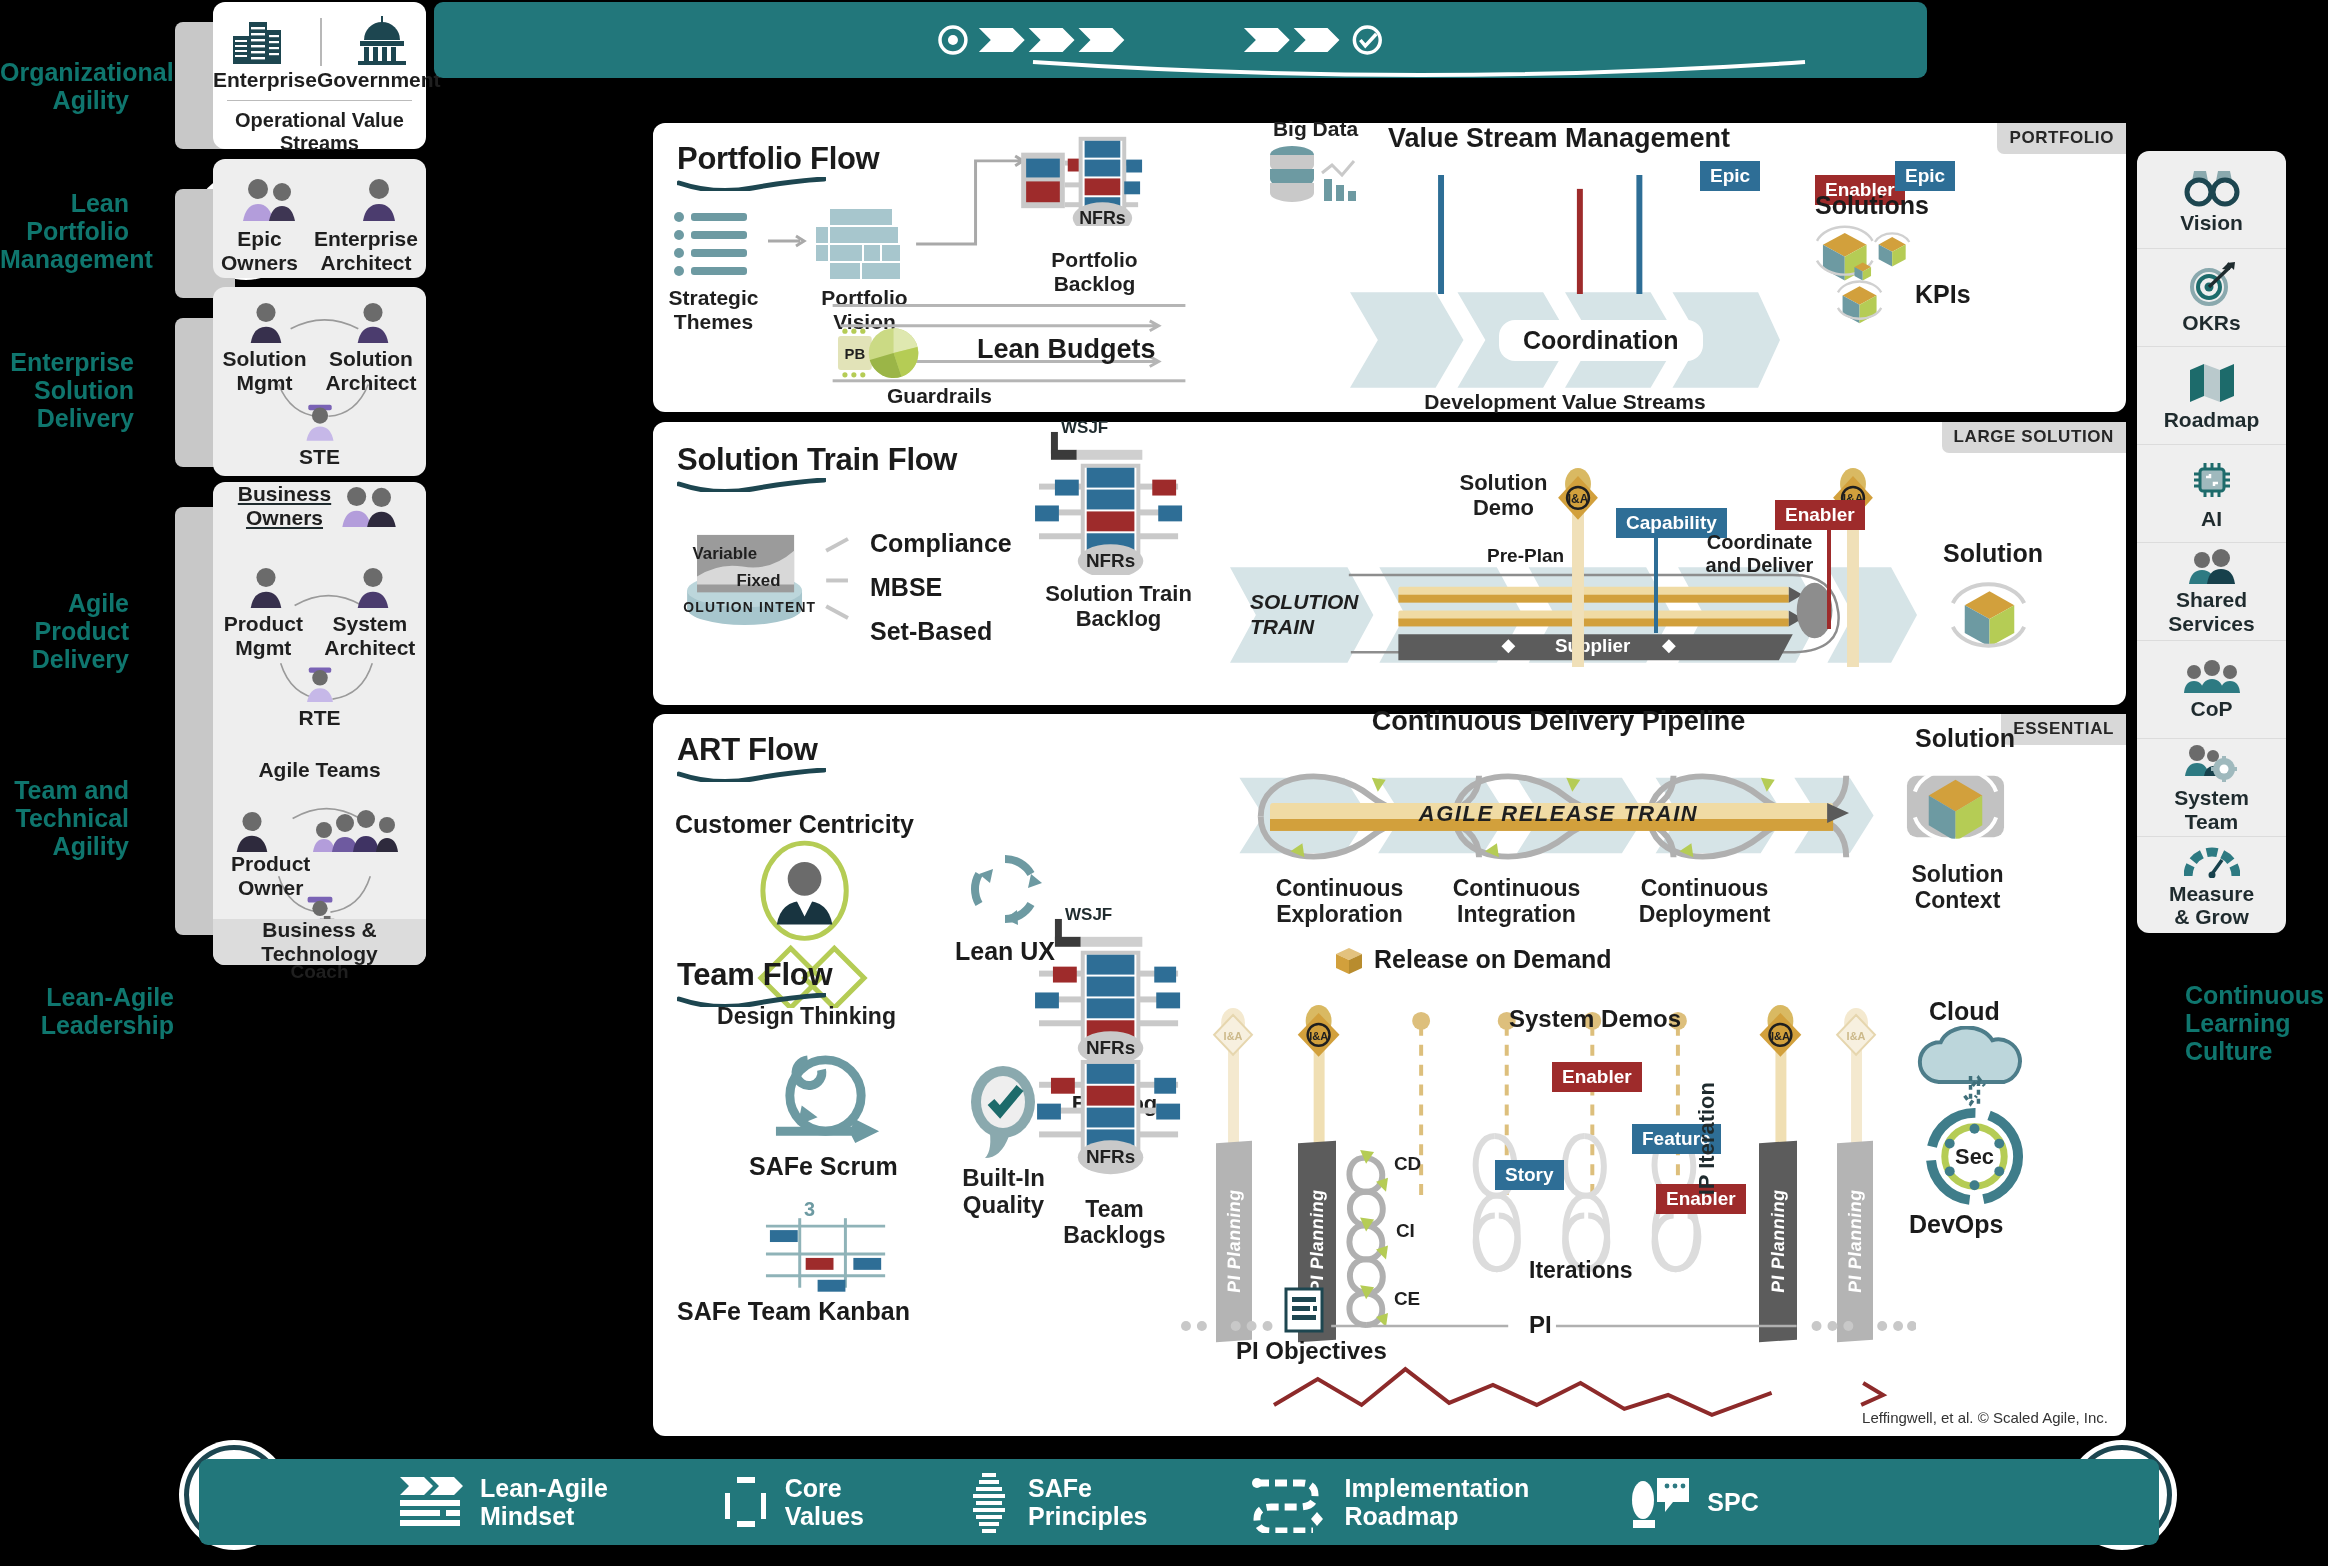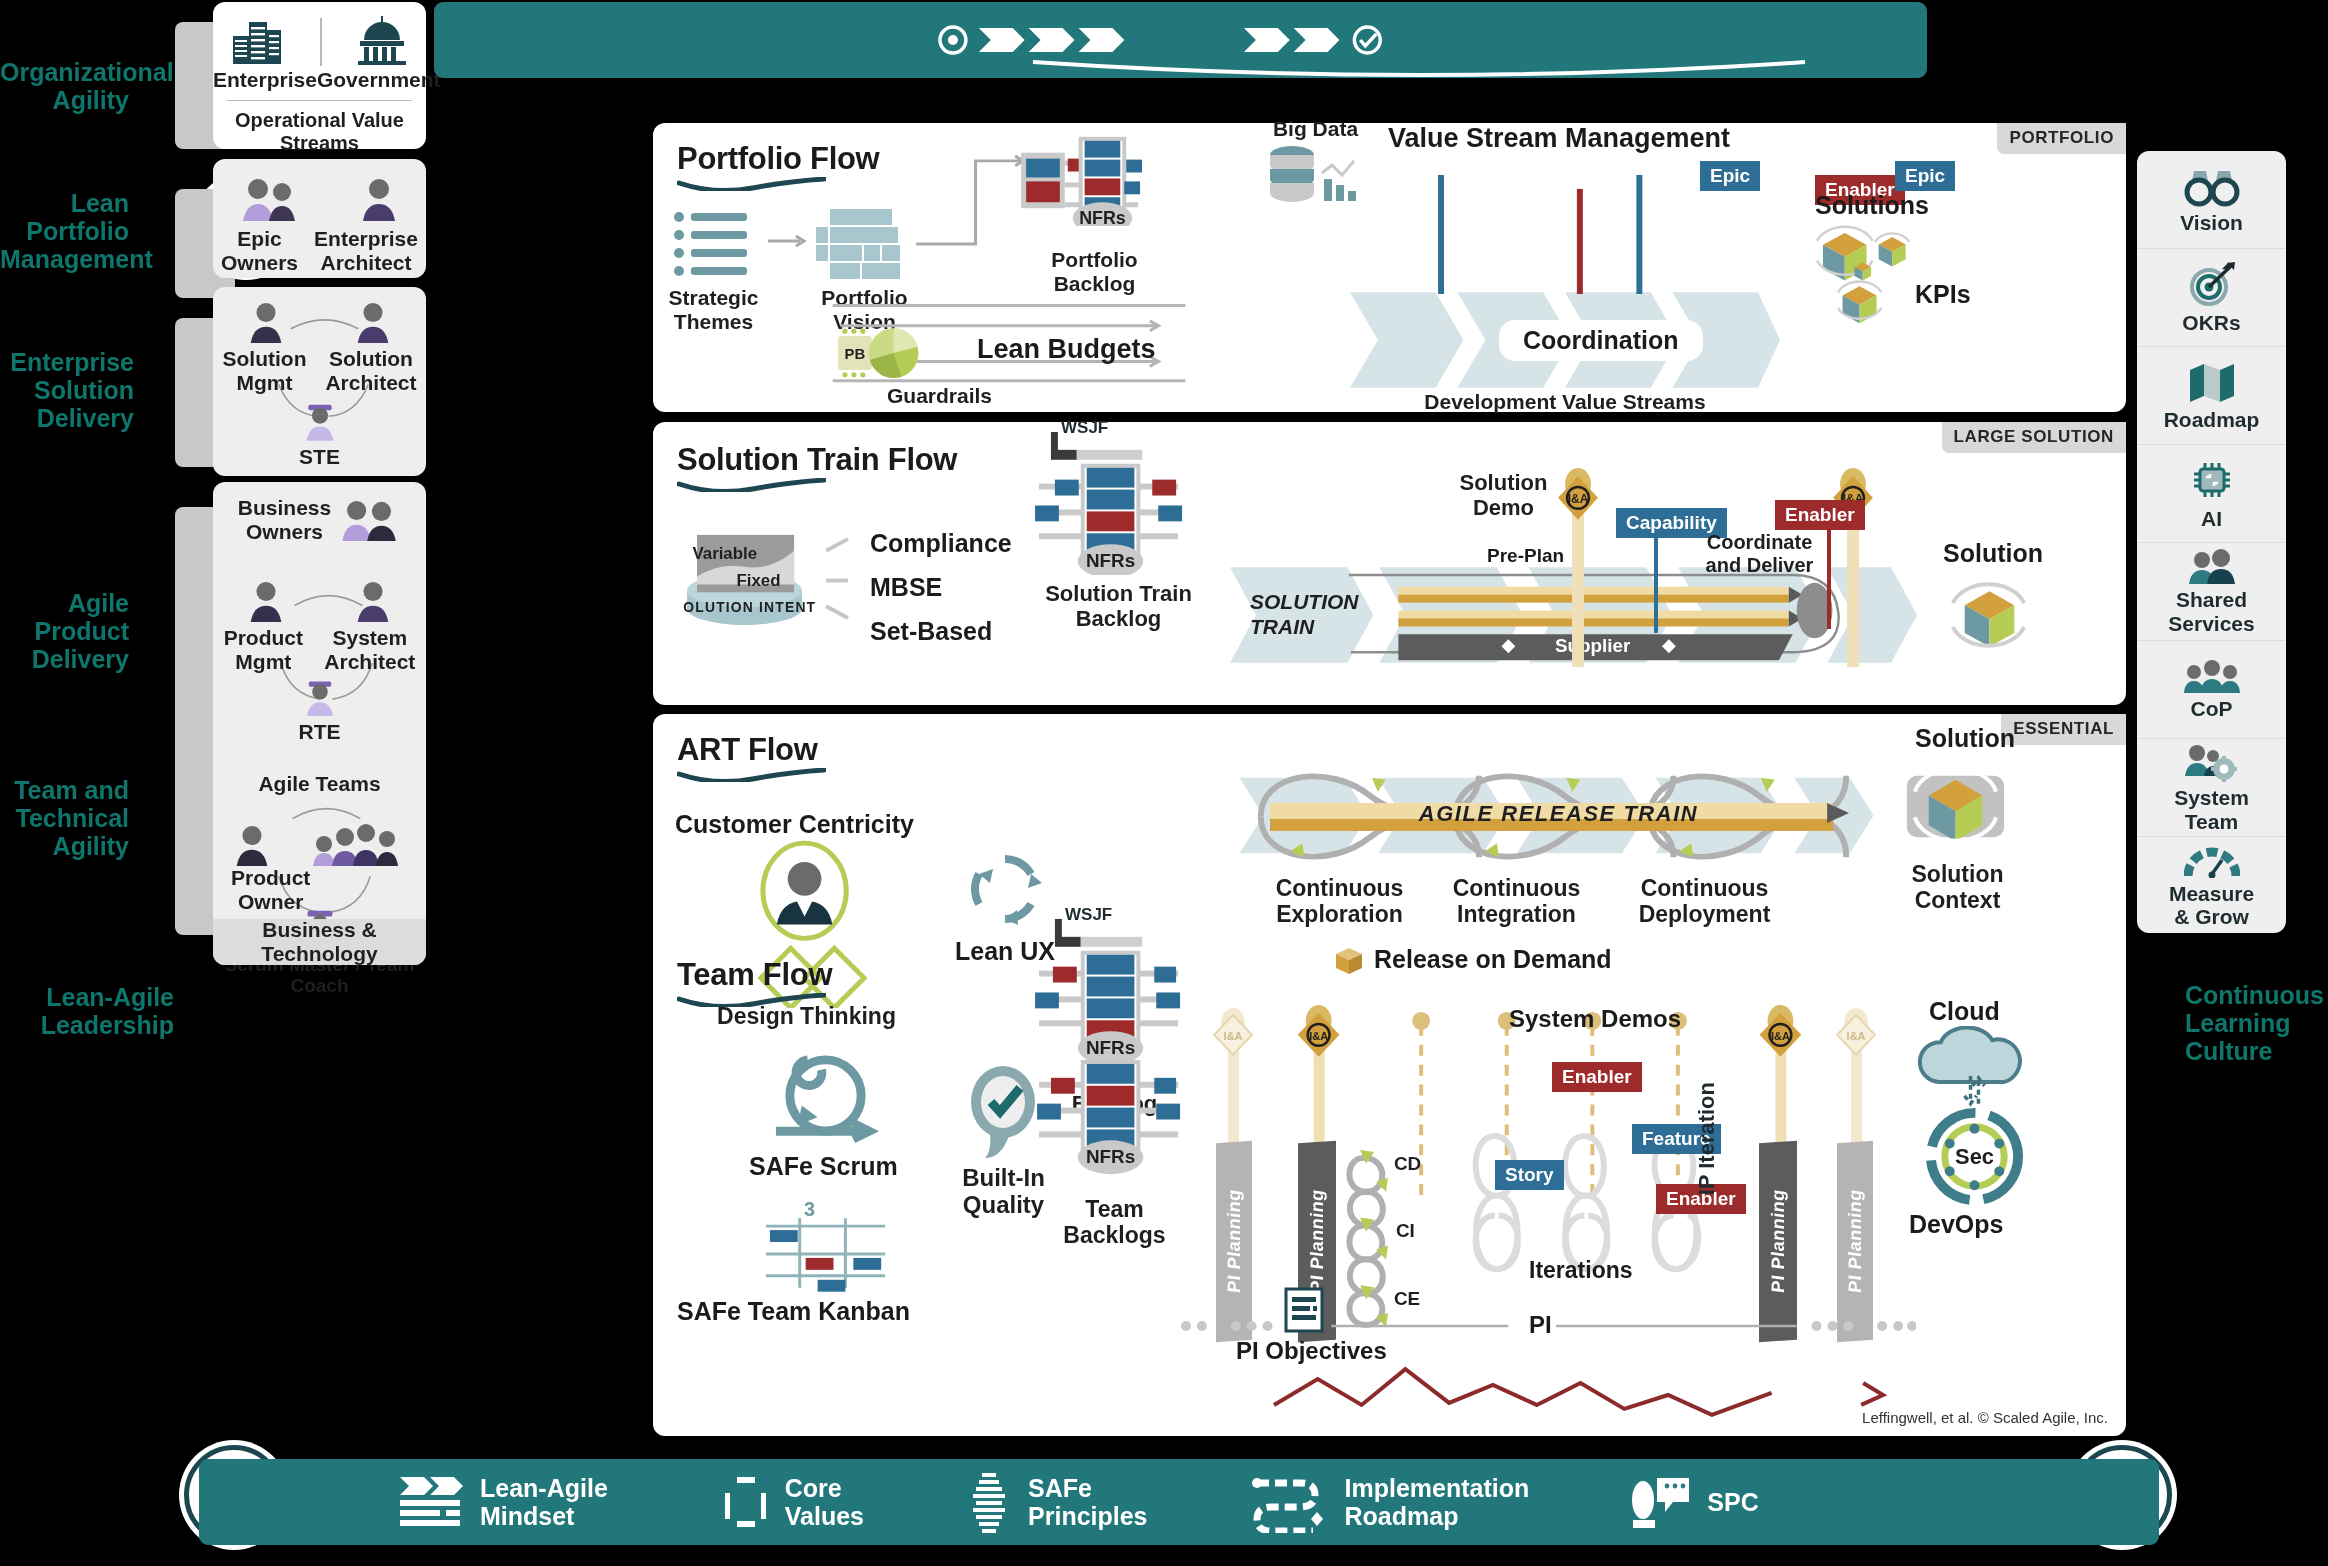--- a/index.html
+++ b/index.html
@@ -324,21 +324,21 @@
 <div class="tab-behind" style="left:175px;top:507px;width:60px;height:428px;"></div>
 <div class="panel panel-grey" style="left:213px;top:482px;width:213px;height:483px;">
   <svg width="213" height="483" viewBox="0 0 214 485" style="position:absolute;left:0;top:0;">
     <path d="M82 124 q34 -20 68 0" fill="none" stroke="#9a9a9a" stroke-width="1.6"></path>
     <path d="M68 182 q10 32 40 36" fill="none" stroke="#9a9a9a" stroke-width="1.6"></path>
     <path d="M160 182 q-10 32 -40 36" fill="none" stroke="#9a9a9a" stroke-width="1.6"></path>
     <path d="M80 338 q34 -20 68 0" fill="none" stroke="#9a9a9a" stroke-width="1.6"></path>
     <path d="M66 396 q10 32 40 36" fill="none" stroke="#9a9a9a" stroke-width="1.6"></path>
     <path d="M158 396 q-10 32 -40 36" fill="none" stroke="#9a9a9a" stroke-width="1.6"></path>
   </svg>
-  <div style="display:flex;align-items:center;justify-content:center;gap:8px;padding-top:14px;position:relative;">
+  <div style="display:flex;align-items:center;justify-content:center;gap:8px;position:relative;text-decoration:underline;">
     <div class="role-label">
       <div>Business</div>
       <div>Owners</div>
     </div>
     <svg width="62" height="42" viewBox="0 0 64 44">
       <circle cx="18" cy="12" r="10" fill="#6b6b6b"></circle>
         <path d="M3 44 q3 -17 15 -17 q12 0 15 17 z" fill="#b39ddb"></path>
       <circle cx="44" cy="13" r="10" fill="#6b6b6b"></circle>
         <path d="M29 44 q3 -16 15 -16 q12 0 15 16 z" fill="#2e2a3d"></path>
     </svg>
@@ -779,20 +779,21 @@
     <rect x="58" y="86" width="48" height="20" fill="#2e6e96"></rect>
     <rect x="58" y="108" width="48" height="20" fill="#9e2b2b"></rect>
     <ellipse cx="82" cy="136" rx="33" ry="17" fill="#c9c9c9"></ellipse>
     <text x="82" y="142" font-size="19" font-weight="bold" fill="#1f1f1f" text-anchor="middle" font-family="Liberation Sans">NFRs</text>
   </svg>
   <div class="role-label" style="position:absolute;left:394px;top:352px;width:135px;font-size:22px;">
     <div>ART</div>
     <div>Backlog</div>
   </div>
 
+  <div class="big-title" style="position:absolute;left:597px;top:-8px;width:617px;text-align:center;">Continuous Delivery Pipeline</div>
   <svg width="637" height="109" style="position:absolute;left:585px;top:50px;" viewBox="0 0 640 110">
     <g class="chev">
       <path d="M0 14 h106 l24 38 l-24 38 H0 l24 -38 z"></path>
       <path d="M140 14 h106 l24 38 l-24 38 H140 l24 -38 z"></path>
       <path d="M280 14 h106 l24 38 l-24 38 H280 l24 -38 z"></path>
       <path d="M420 14 h106 l24 38 l-24 38 H420 l24 -38 z"></path>
       <path d="M560 14 h56 l24 38 l-24 38 H560 l24 -38 z"></path>
     </g>
   </svg>
   <svg width="637" height="129" style="position:absolute;left:577px;top:38px;" viewBox="0 0 640 130">

